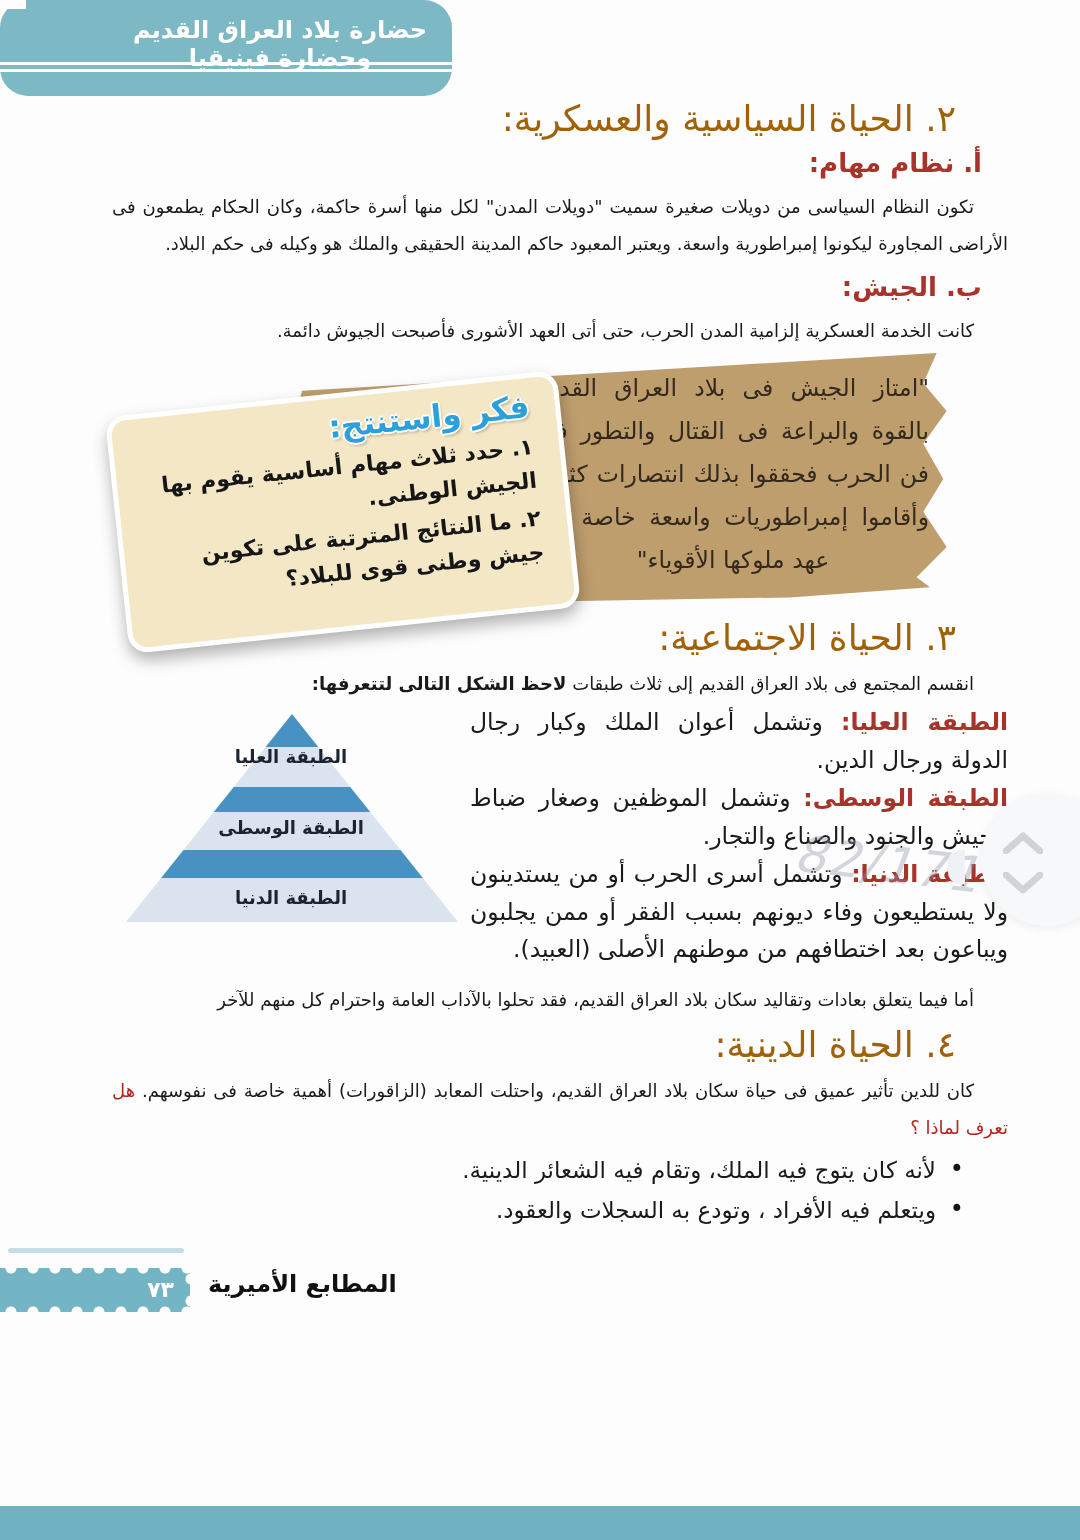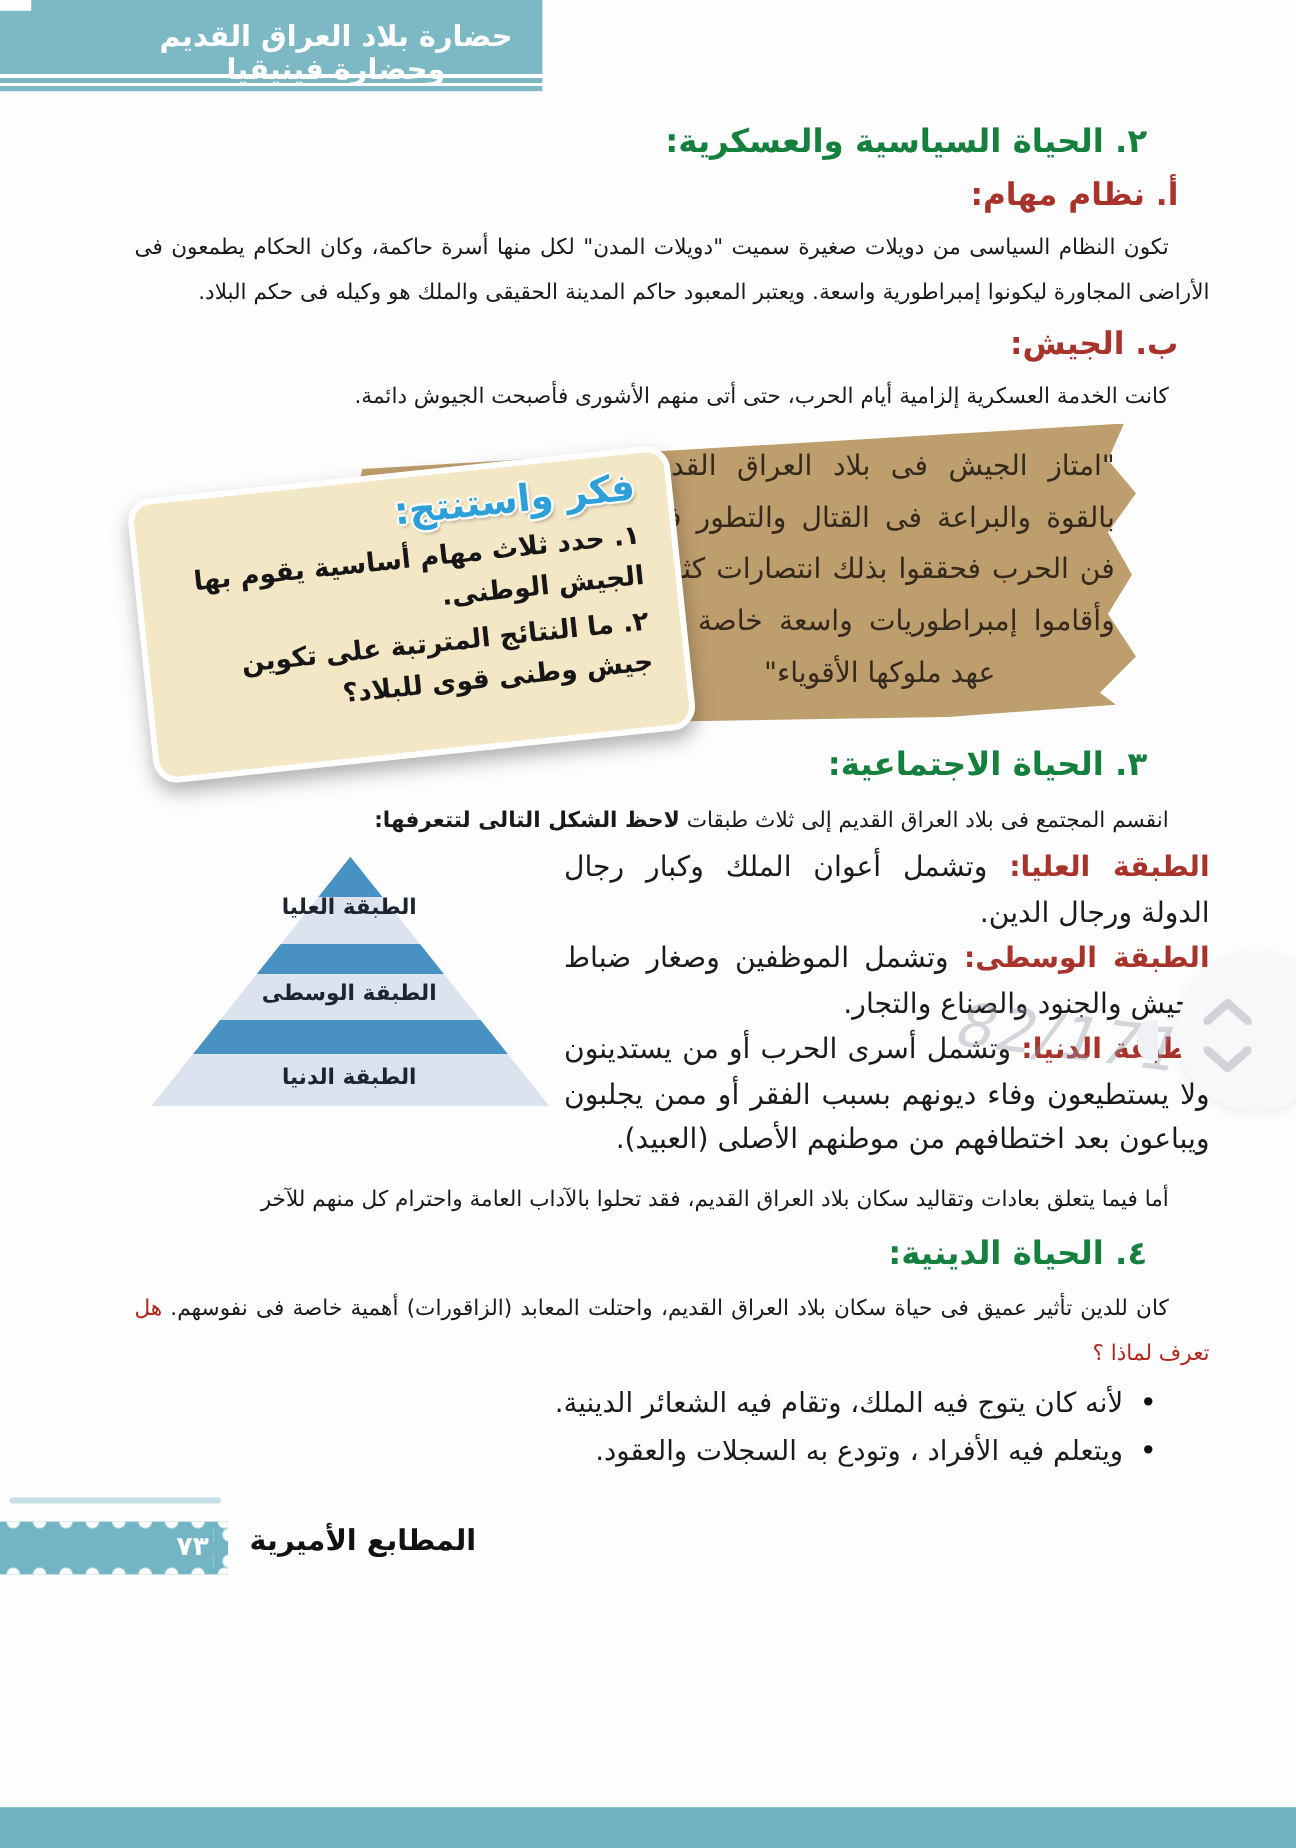--- a/index.html
+++ b/index.html
@@ -2,35 +2,36 @@
 <html><head>
 <meta charset="utf-8">
 <style>
   html,body{margin:0;padding:0;}
   body{
     width:1080px;height:1540px;position:relative;overflow:hidden;
     background:#fdfdfd;font-family:"DejaVu Sans",sans-serif;color:#1a1a1a;
   }
   
   .header-band{
-    position:absolute;top:0;left:0;width:452px;height:76px;
+    position:absolute;top:0;left:0;width:452px;height:96px;
     background:linear-gradient(to bottom,
       #7db8c5 0 62px,#ffffff 62px 65px,#7db8c5 65px 69px,
       #ffffff 69px 72px,#7db8c5 72px 80px);
+    border-radius:28px;
   }
   .header-band .title{
     position:absolute;top:16px;left:0;right:12px;direction:rtl;
     text-align:center;padding-left:120px;
     color:#fff;font-size:24px;font-weight:bold;letter-spacing:.5px;
   }
   .header-notch{position:absolute;top:0;left:0;width:26px;height:9px;background:#fdfdfd;}
 
   
   .page-content{position:absolute;top:92px;right:72px;width:896px;direction:rtl;text-align:right;}
-  .h-blue{font-size:27px;line-height:34px;color:#15803d;font-weight:bold;margin:10px 52px 10px 0;}
+  .h-blue{font-size:36px;line-height:34px;color:#a16207;font-weight:normal;margin:10px 52px 10px 0;}
   .h-red{font-size:26px;line-height:34px;color:#a8332a;font-weight:bold;margin:8px 26px 8px 0;}
   p.body{font-size:18px;line-height:37px;text-align:justify;margin:2px 0;text-indent:34px;}
   .b{font-weight:bold;}
 
   
   .feature{position:relative;height:258px;margin-top:4px;}
   .brown-swath{
     position:absolute;left:170px;top:0;width:668px;height:252px;background:#bf9e6e;
     clip-path:polygon(3% 15%,98% 0%,96% 12%,99.5% 23%,96% 36%,99% 50%,96% 63%,
                       99.5% 77%,95% 89%,97% 93%,76% 97%,9% 100%,0% 72%,1% 35%);
@@ -124,21 +125,21 @@
 <div class="header-notch"></div>
 
 <div class="page-content">
 
   <div class="h-blue">٢. الحياة السياسية والعسكرية:</div>
 
   <div class="h-red">أ. نظام مهام:</div>
   <p class="body">تكون النظام السياسى من دويلات صغيرة سميت "دويلات المدن" لكل منها أسرة حاكمة، وكان الحكام يطمعون فى الأراضى المجاورة ليكونوا إمبراطورية واسعة. ويعتبر المعبود حاكم المدينة الحقيقى والملك هو وكيله فى حكم البلاد.</p>
 
   <div class="h-red">ب. الجيش:</div>
-  <p class="body">كانت الخدمة العسكرية إلزامية أيام الحرب، حتى أتى منهم الأشورى فأصبحت الجيوش دائمة.</p>
+  <p class="body">كانت الخدمة العسكرية إلزامية المدن الحرب، حتى أتى العهد الأشورى فأصبحت الجيوش دائمة.</p>
 
   <div class="feature">
     <div class="brown-swath"></div>
     <div class="army-quote">"امتاز الجيش فى بلاد العراق القديم بالقوة والبراعة فى القتال والتطور فى فن الحرب فحققوا بذلك انتصارات كثيرة وأقاموا إمبراطوريات واسعة خاصة فى عهد ملوكها الأقوياء"</div>
     <div class="think-card">
       <div class="think-title">فكر واستنتج:</div>
       <ul class="think-list">
         <li>١. حدد ثلاث مهام أساسية يقوم بها الجيش الوطنى.</li>
         <li>٢. ما النتائج المترتبة على تكوين جيش وطنى قوى للبلاد؟</li>
       </ul>

